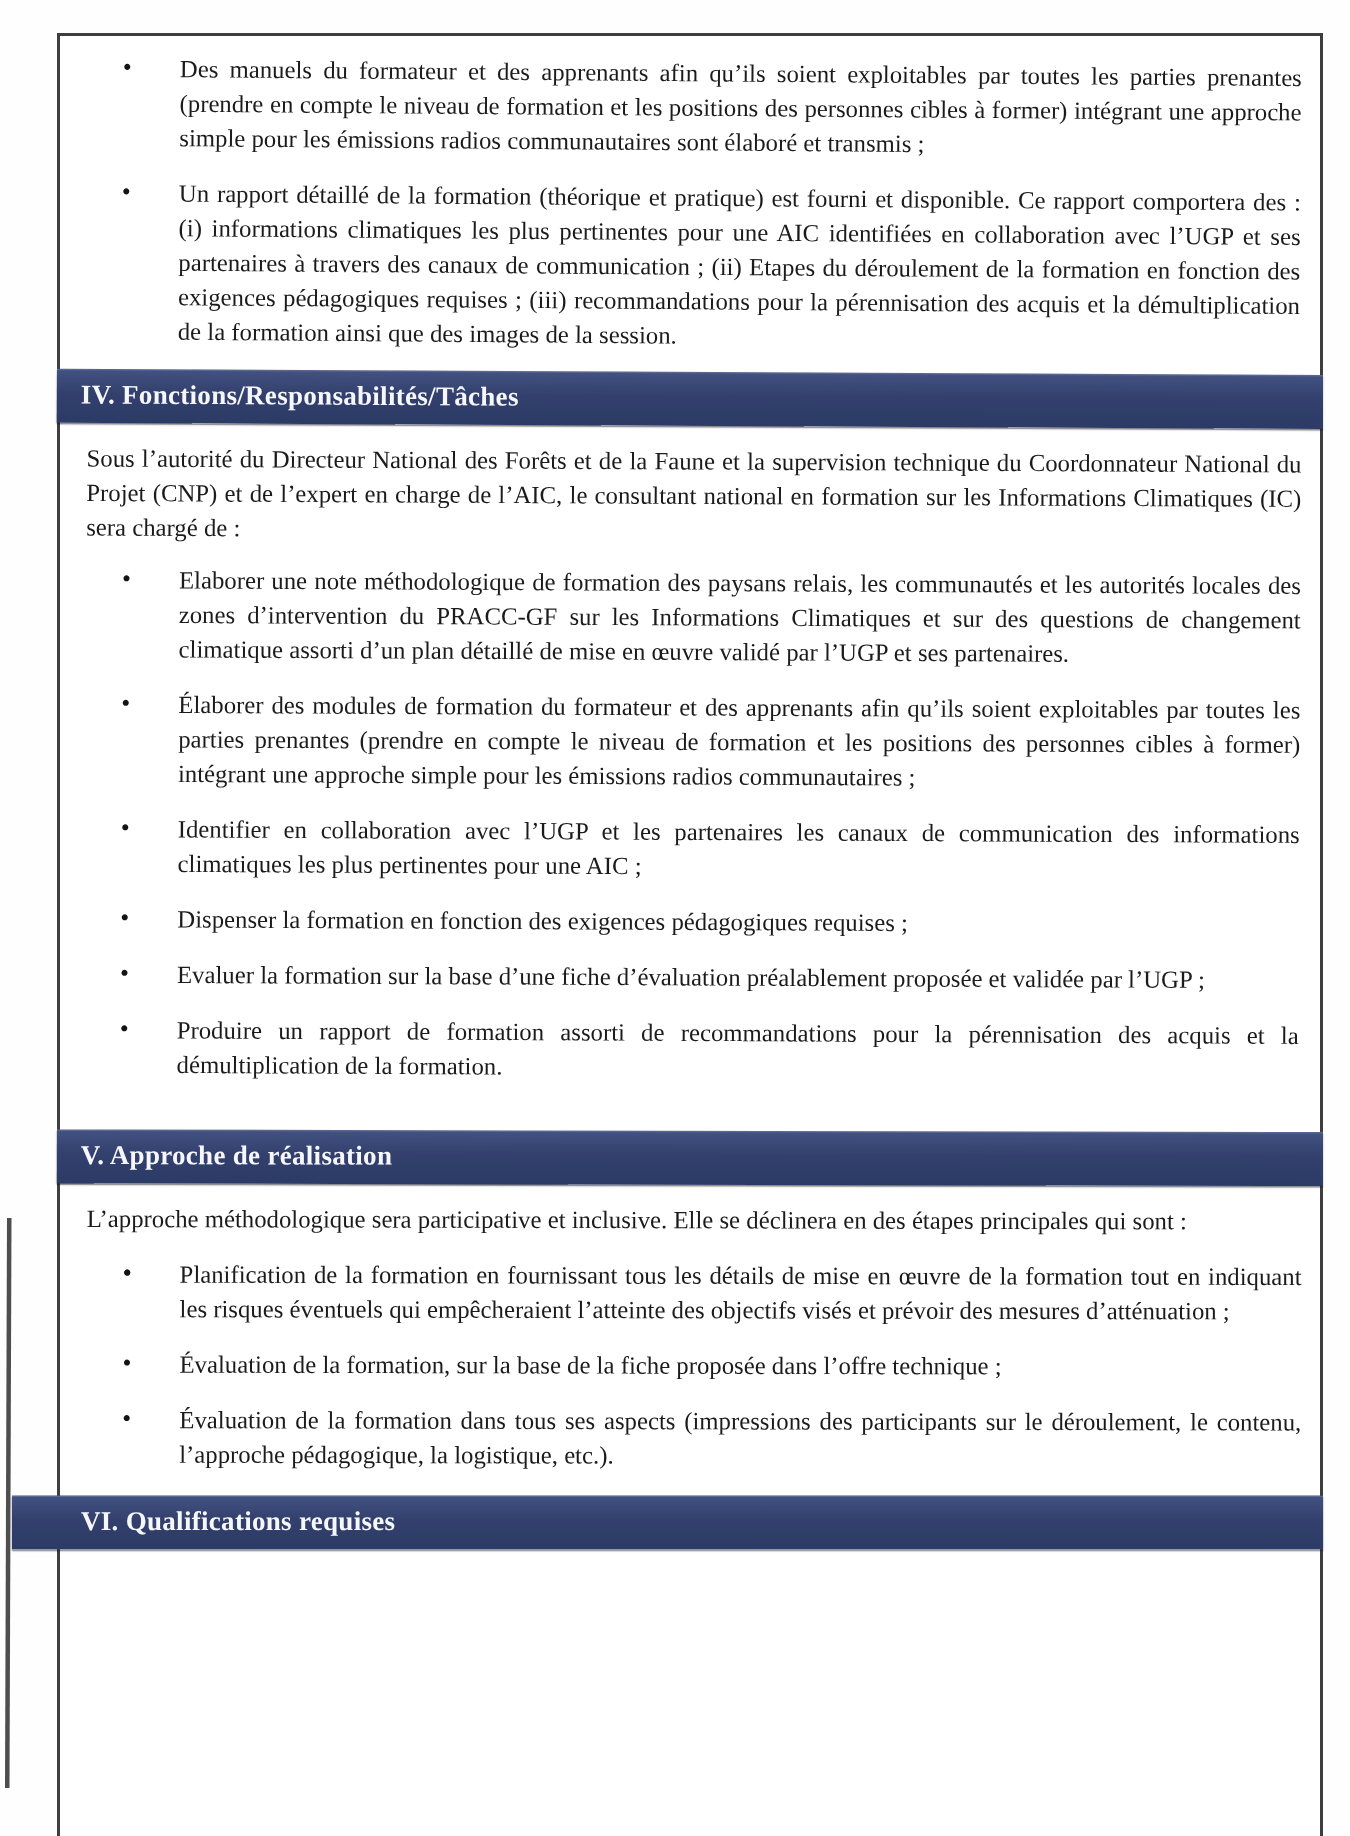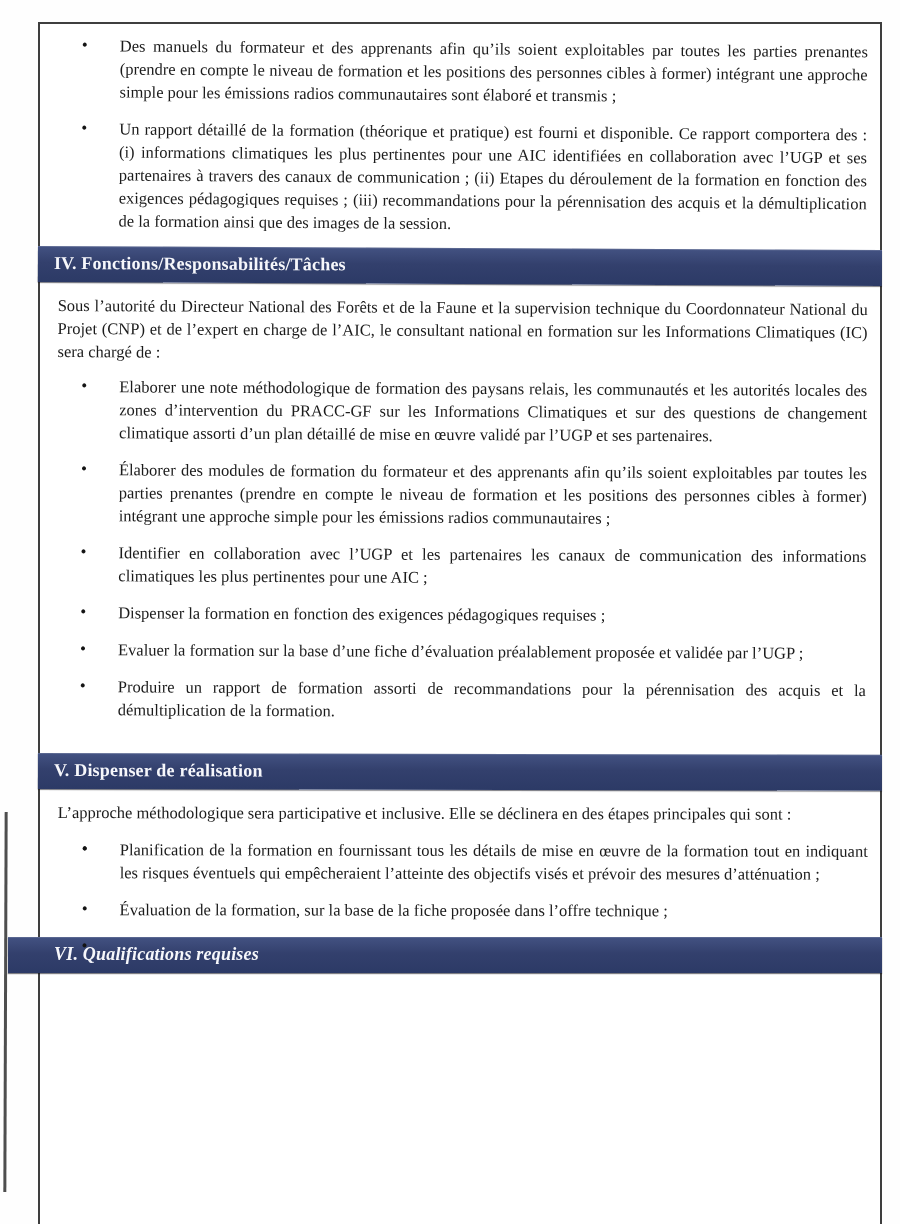--- a/index.html
+++ b/index.html
@@ -60,21 +60,20 @@
     padding: 5px 10px 7px 16px;
     margin: 16px -14px 12px -20px;
     box-shadow: 0 1px 1px rgba(20,20,30,0.55), inset 0 1px 0 rgba(255,255,255,0.12);
     letter-spacing: 0.2px;
   }
   .section-bar.first { margin-top: 4px; }
   .section-bar.bleed-left {
     margin-left: -50px;
     padding-left: 46px;
     margin-bottom: 0;
-    font-style: italic;
   }
   .section-intro { margin: 10px 0 12px 0; }
   .section-body { margin-top: 0; }
   .gap-before-bar { height: 2px; }
 
   
   .scan-artifact-line {
     position: absolute;
     left: 4px; top: 812px;
     width: 3px; height: 380px;
@@ -133,37 +132,38 @@
         <li>
           <span class="marker">•</span>
           <span>Produire un rapport de formation assorti de recommandations pour la pérennisation des acquis et la démultiplication de la formation.</span>
         </li>
       </ul>
     </div>
 
     <div class="tilt-c">
       <div class="gap-before-bar"></div>
       <div class="section-bar">
-        <span>V. Dispenser de réalisation</span>
+        <span>V. Approche de réalisation</span>
       </div>
       <p class="body-text section-intro">L’approche méthodologique sera participative et inclusive. Elle se déclinera en des étapes principales qui sont :</p>
       <ul class="bullet-list body-text section-body">
         <li>
           <span class="marker">•</span>
         </li>
         <li>
           <span class="marker">•</span>
           <span>Planification de la formation en fournissant tous les détails de mise en œuvre de la formation tout en indiquant les risques éventuels qui empêcheraient l’atteinte des objectifs visés et prévoir des mesures d’atténuation ;</span>
         </li>
         <li>
           <span class="marker">•</span>
           <span>Évaluation de la formation, sur la base de la fiche proposée dans l’offre technique ;</span>
         </li>
         <li>
           <span class="marker">•</span>
+          <span>Évaluation de la formation dans tous ses aspects (impressions des participants sur le déroulement, le contenu, l’approche pédagogique, la logistique, etc.).</span>
         </li>
       </ul>
     </div>
 
     <div>
       <div class="section-bar bleed-left">
         <span>VI. Qualifications requises</span>
       </div>
     </div>
 

